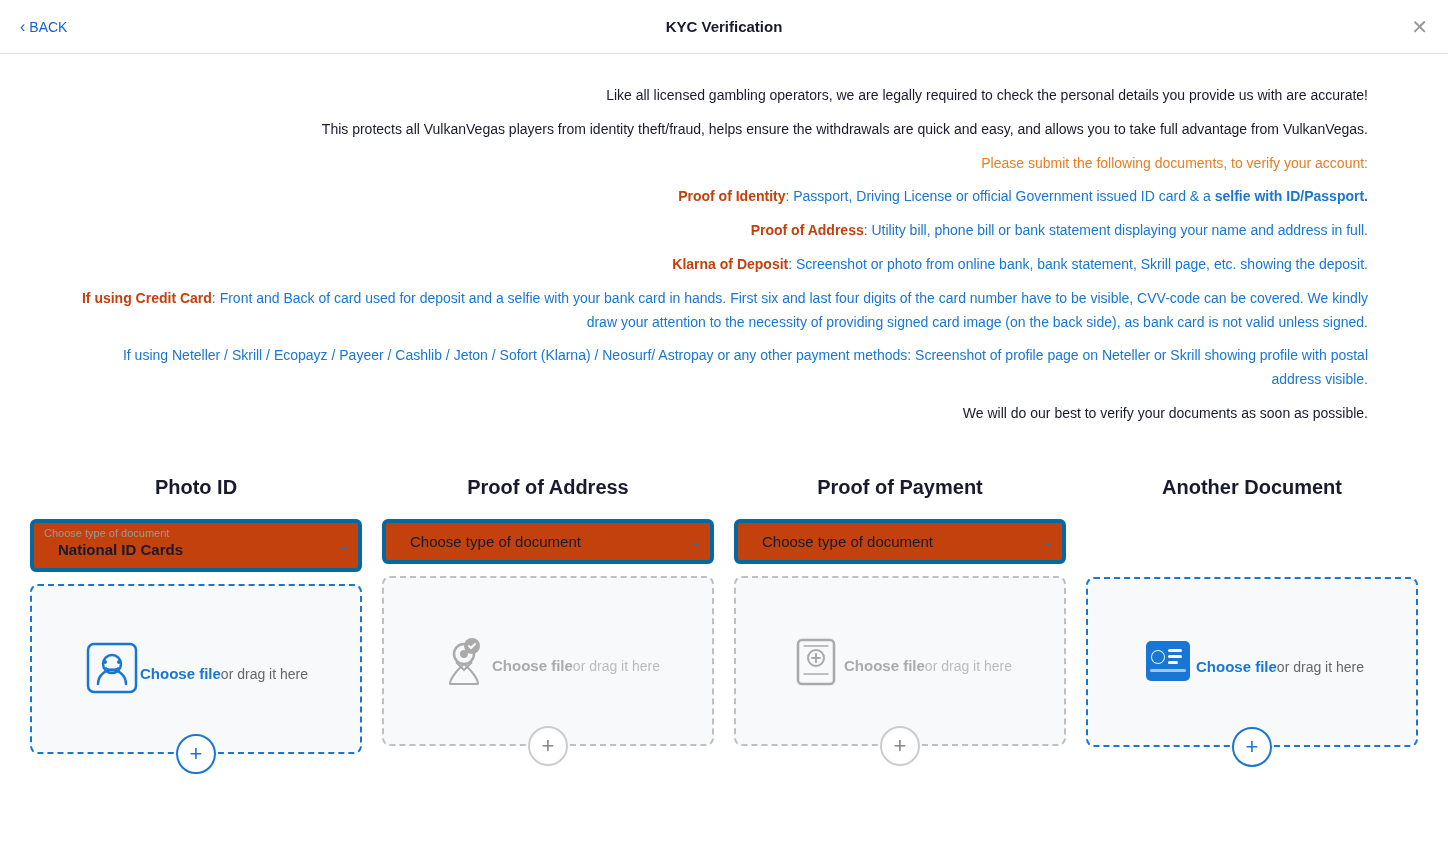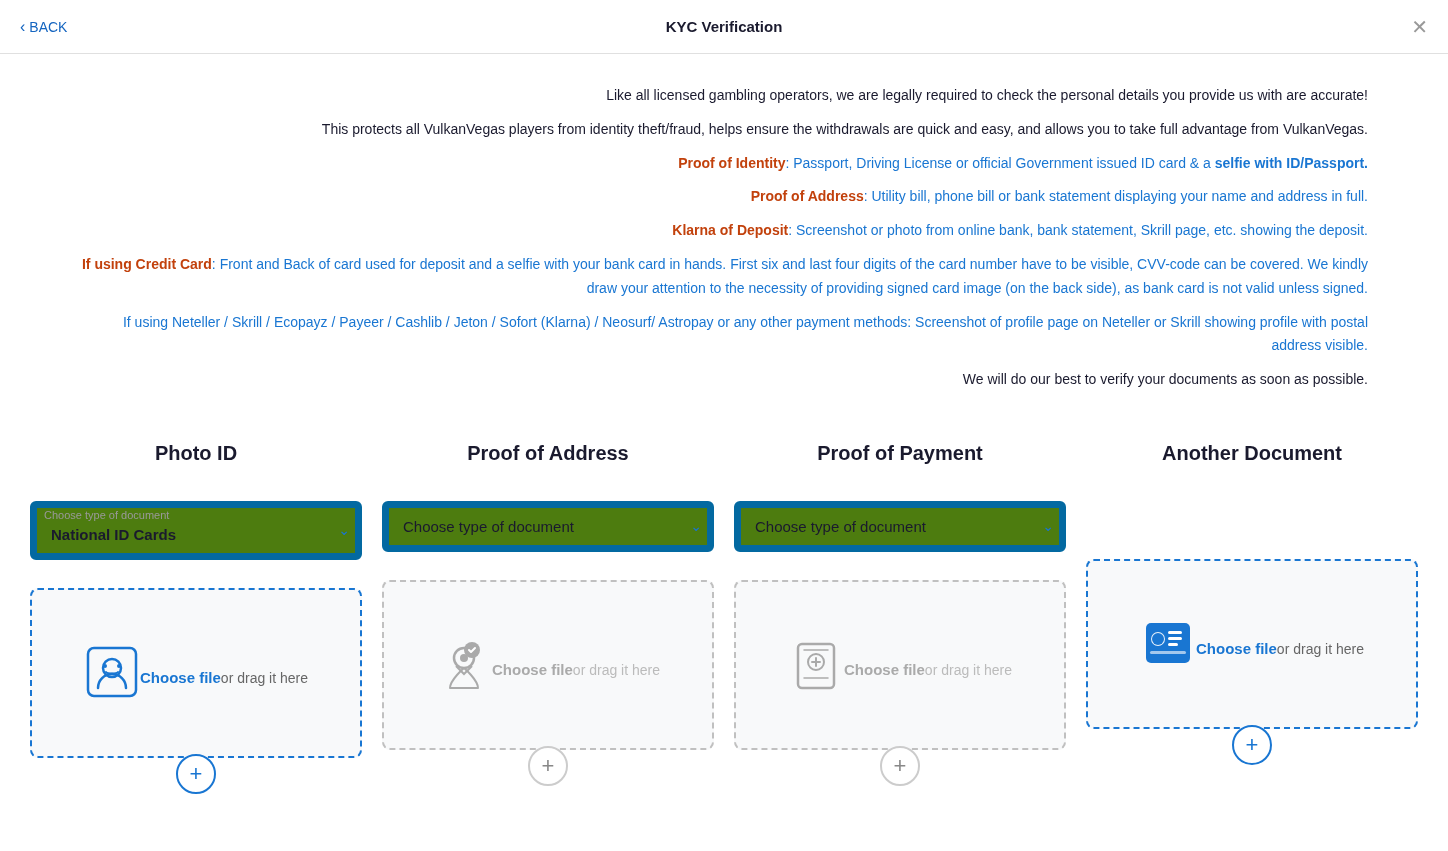--- a/index.html
+++ b/index.html
@@ -73,40 +73,39 @@
       display: flex;
       padding: 30px 30px 0;
       gap: 20px;
       justify-content: space-between;
     }
     .column {
       flex: 1;
       display: flex;
       flex-direction: column;
       align-items: center;
-      gap: 16px;
     }
     .column-title {
       font-size: 20px;
       font-weight: 700;
       color: #1a1a2e;
       margin-bottom: 20px;
       text-align: center;
     }
     .select-wrapper {
       width: 100%;
       position: relative;
       margin-bottom: 12px;
     }
     .doc-select {
       width: 100%;
-      padding: 10px 36px 10px 14px;
-      border: 7px solid #0369a1;
+      padding: 10px 36px 10px 24px;
+      border: 4px solid #0369a1;
       border-radius: 6px;
-      background: #4d7c0f;
+      background: #c2410c;
       font-size: 15px;
       color: #1a1a2e;
       appearance: none;
       cursor: pointer;
       outline: none;
     }
     .doc-select.selected {
       font-weight: 600;
       color: #1a1a2e;
       padding-top: 18px;
@@ -196,20 +195,21 @@
     <span class="back-arrow">‹</span>
     <span>BACK</span>
   </div>
   <span class="page-title">KYC Verification</span>
   <span class="close-btn">✕</span>
 </div>
 
 <div class="info-section">
   <p>Like all licensed gambling operators, we are legally required to check the personal details you provide us with are accurate!</p>
   <p>This protects all VulkanVegas players from identity theft/fraud, helps ensure the withdrawals are quick and easy, and allows you to take full advantage from VulkanVegas.</p>
+  <p class="highlight-orange">Please submit the following documents, to verify your account:</p>
   <p>
     <strong>Proof of Identity</strong><span class="highlight-blue">: Passport, Driving License or official Government issued ID card &amp; a </span><strong class="highlight-blue bold-italic">selfie with ID/Passport.</strong>
   </p>
   <p>
     <strong>Proof of Address</strong><span class="highlight-blue">: Utility bill, phone bill or bank statement displaying your name and address in full.</span>
   </p>
   <p>
     <strong>Klarna of Deposit</strong><span class="highlight-blue">: Screenshot or photo from online bank, bank statement, Skrill page, etc. showing the deposit.</span>
   </p>
   <p>

